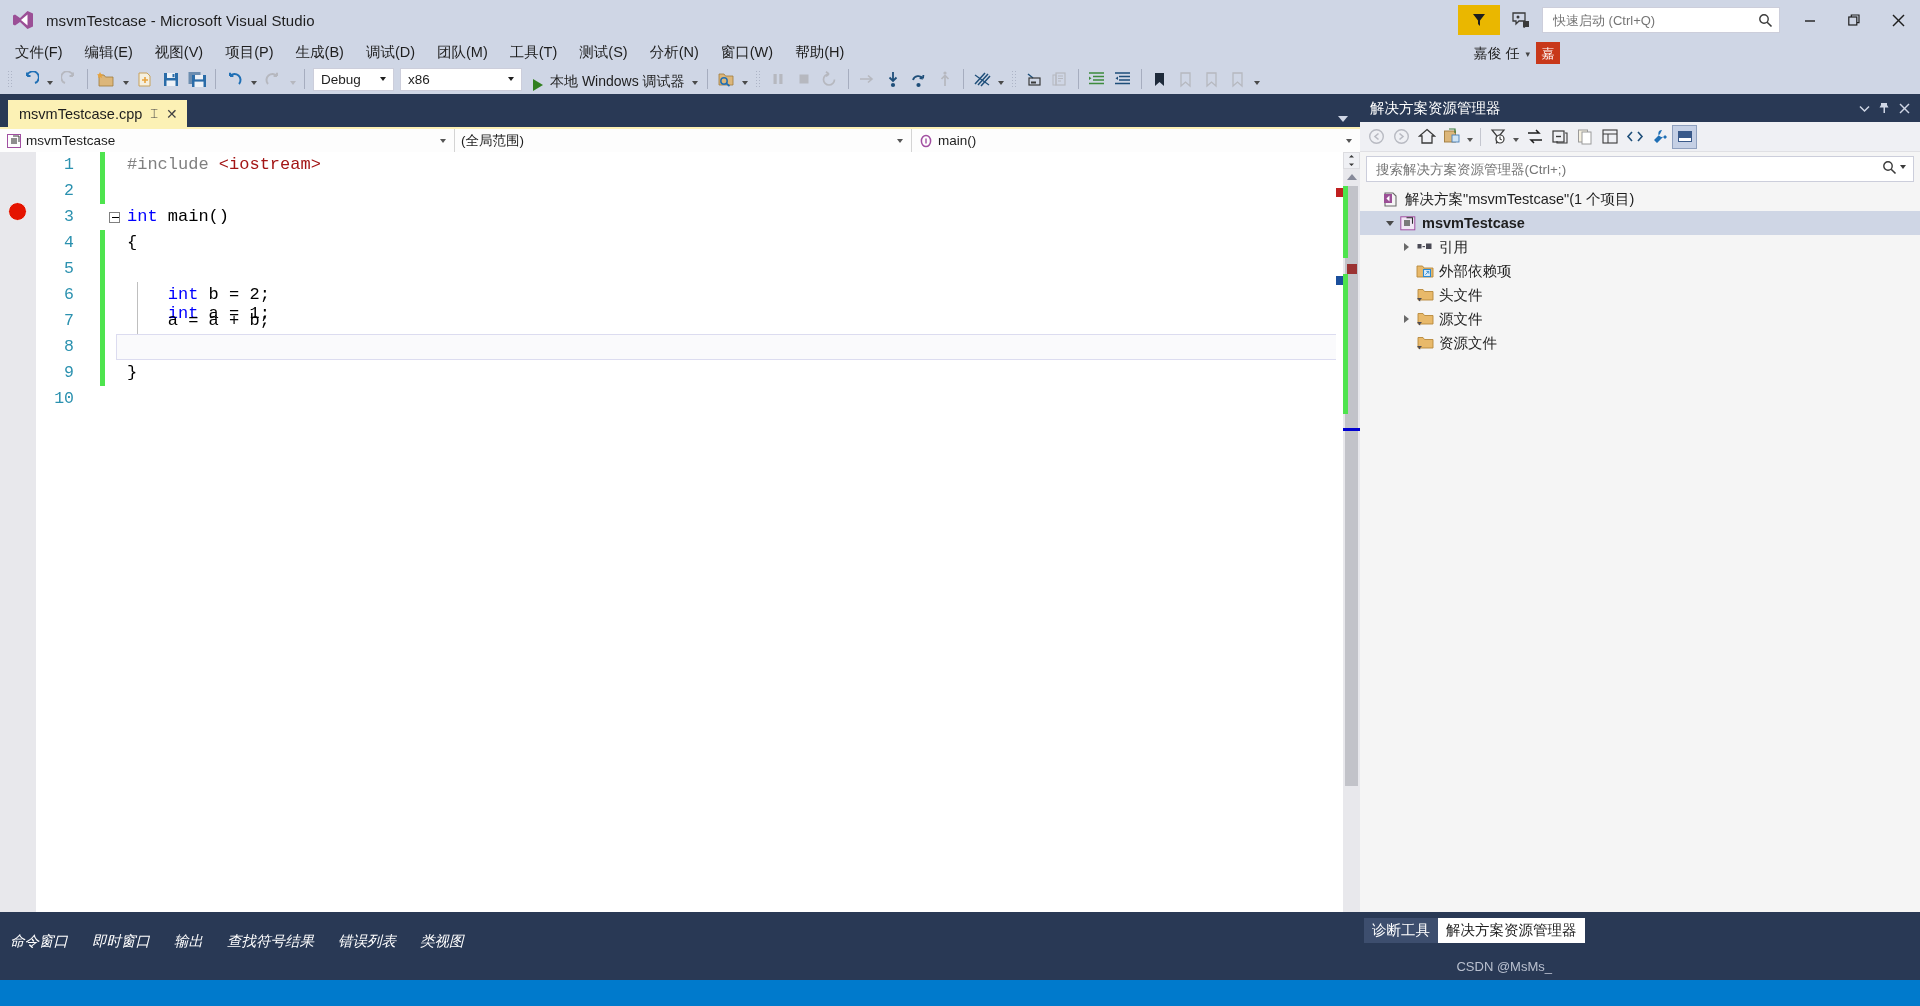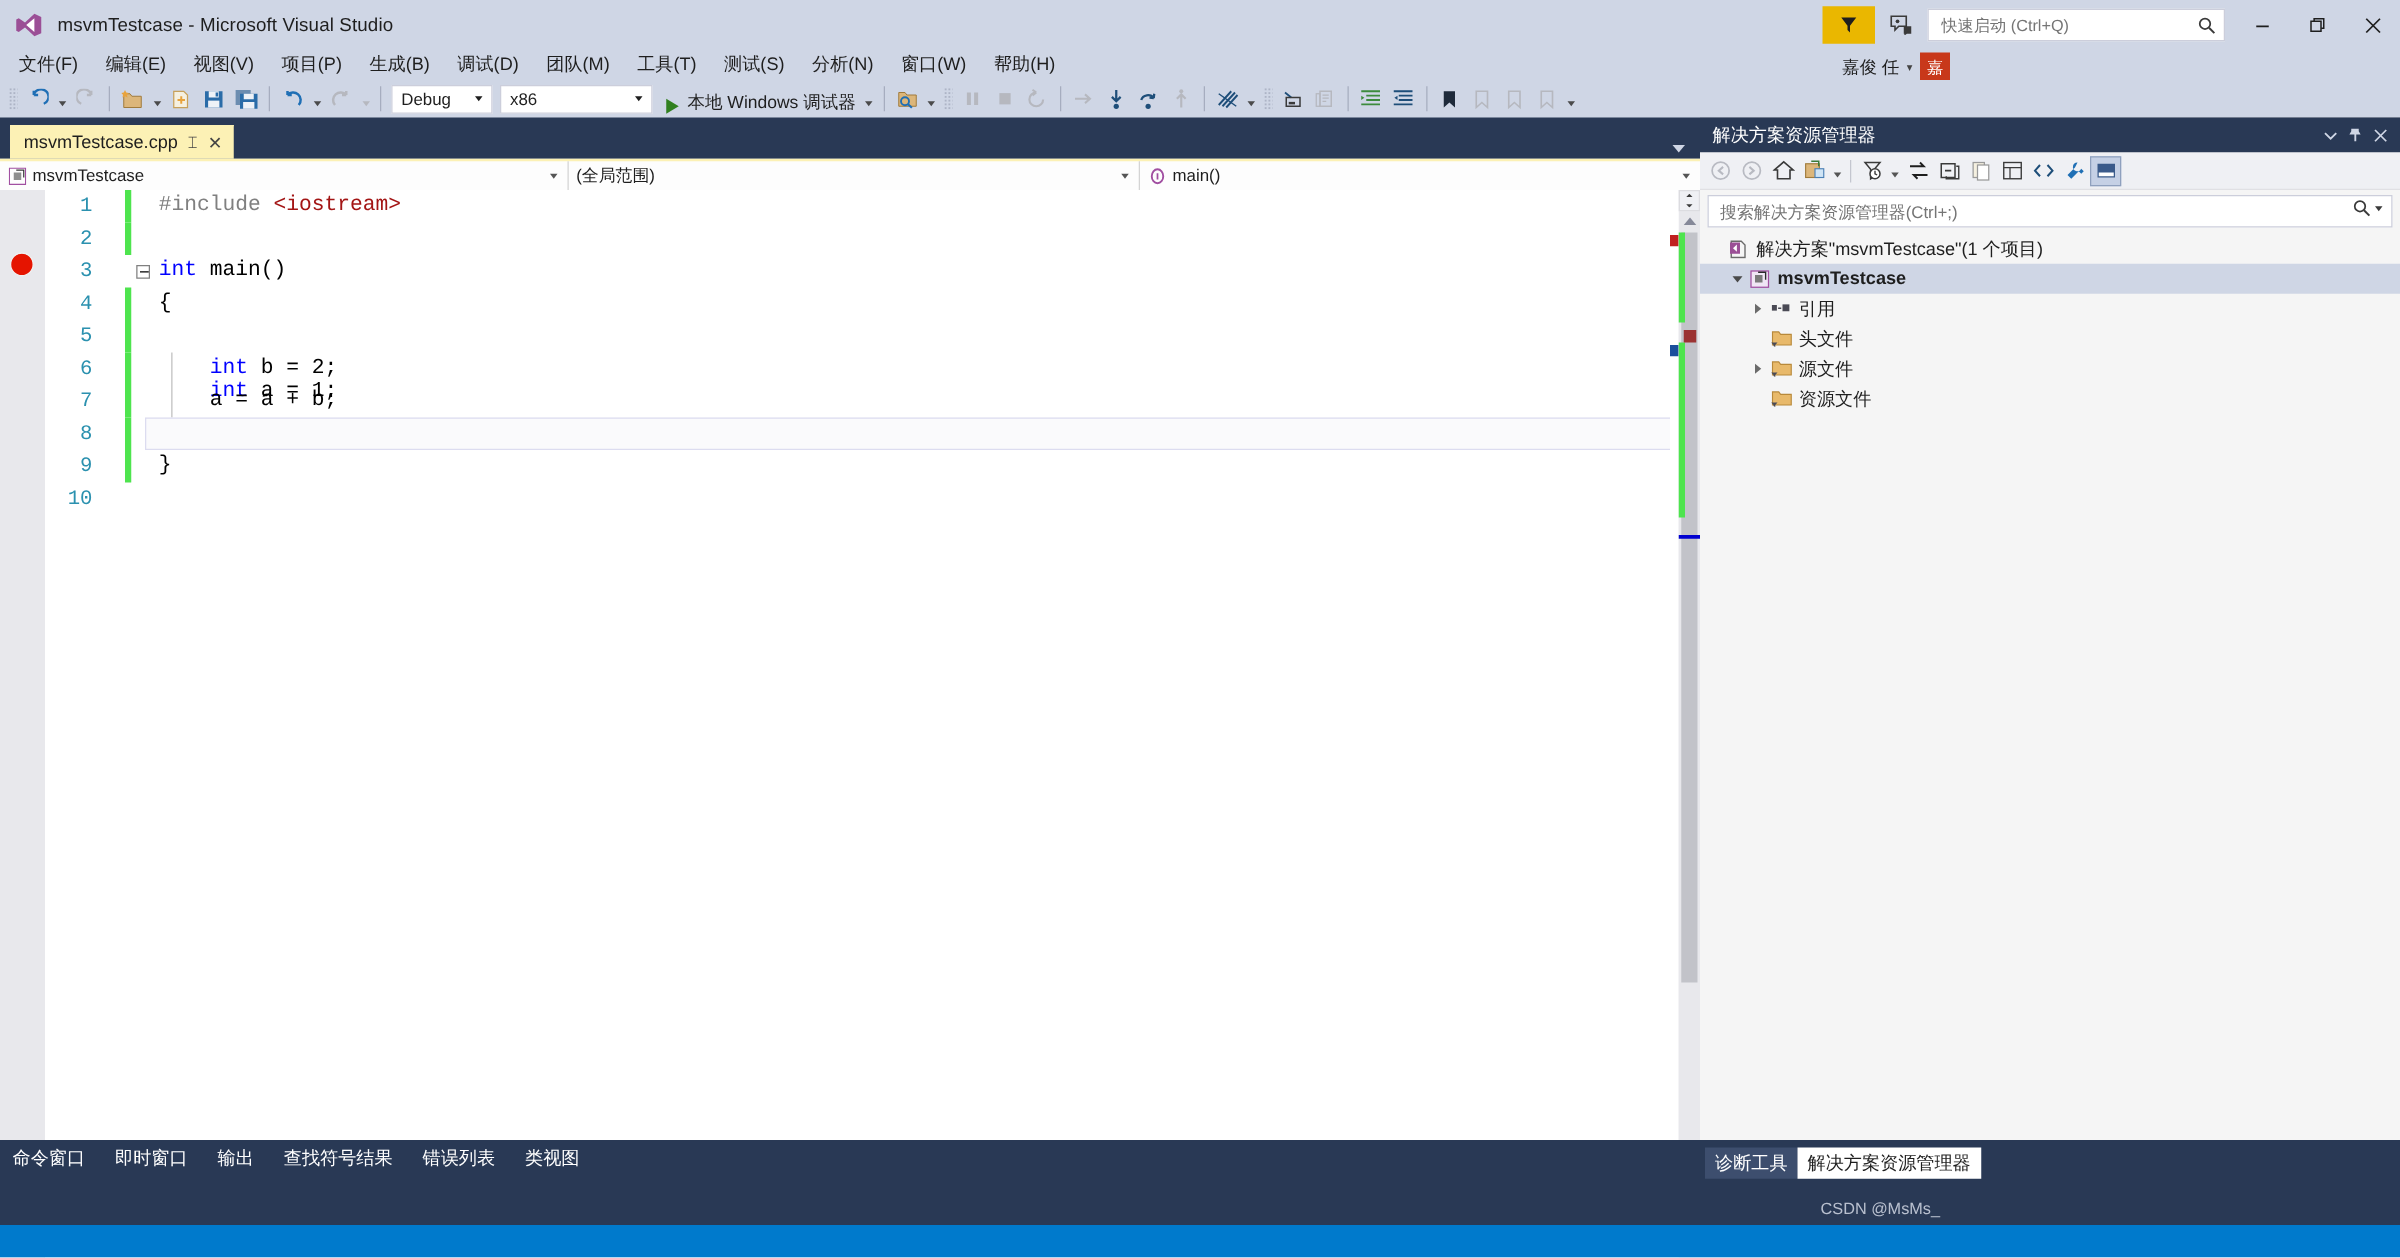--- a/index.html
+++ b/index.html
@@ -317,21 +317,21 @@
     display:flex; align-items:center;
   }
   .hs-left { border-top:5px solid transparent;border-bottom:5px solid transparent;border-right:6px solid #a9abb5; margin-left:4px;}
   .hs-right{ border-top:5px solid transparent;border-bottom:5px solid transparent;border-left:6px solid #a9abb5; margin-right:4px;}
   .hs-fill { flex:1; }
 
   
   .bottom-tabs {
     position: absolute; bottom: 0; left: 0; width: 1360px; height: 36px;
     background: #293955;
-    display:flex; align-items:flex-start; padding-top:3px;
+    display:flex; align-items:flex-start; padding-top:18px;font-style:italic;
   }
   .btab {
     font-size: 14.5px; color: #ffffff;
     padding: 2px 10px 2px 10px; margin-right: 4px;
     white-space: nowrap;
   }
 
   
   .se-pane {
     position: absolute; left: 1360px; top: 0; width: 560px; height: 854px;
@@ -933,20 +933,31 @@
                 <rect x="5.5" y="5" width="2.5" height="1.2" fill="#4a4a55"></rect>
                 <rect x="9" y="2.5" width="5.5" height="5.5" fill="#4a4a55"></rect>
               </svg>
             </span>
             <span>引用</span>
           </div>
           <div class="se-row" style="padding-left: 38px;">
             <span class="se-exp"></span>
             <span class="se-ico">
               <svg width="18" height="14" viewBox="0 0 18 14">
+                <path d="M1 2 H6.5 L8 4 H17 V13 H1 Z" fill="#e8b96a" stroke="#b8893a" stroke-width="0.9"></path>
+                <rect x="7.5" y="5.5" width="7" height="7" fill="#dfeefa" stroke="#2a8ad4" stroke-width="1.1"></rect>
+                <path d="M9.3 10.7 L12.8 7.4 M12.8 7.4 H10.4 M12.8 7.4 V9.7" stroke="#2a8ad4" stroke-width="0.9" fill="none"></path>
+              </svg>
+            </span>
+            <span>外部依赖项</span>
+          </div>
+          <div class="se-row" style="padding-left: 38px;">
+            <span class="se-exp"></span>
+            <span class="se-ico">
+              <svg width="18" height="14" viewBox="0 0 18 14">
                 <path d="M2 1.5 H7 L8.5 3.5 H17 V12 H2 Z" fill="#e8b96a" stroke="#b8893a" stroke-width="0.9"></path>
                 <path d="M1 10 H6 L4.2 12 V13.6 L2.8 12.8 V12 Z" fill="#4a4a55"></path>
               </svg>
             </span>
             <span>头文件</span>
           </div>
           <div class="se-row" style="padding-left: 38px;">
             <span class="se-exp">
               <span class="tri-r"></span>
             </span>

